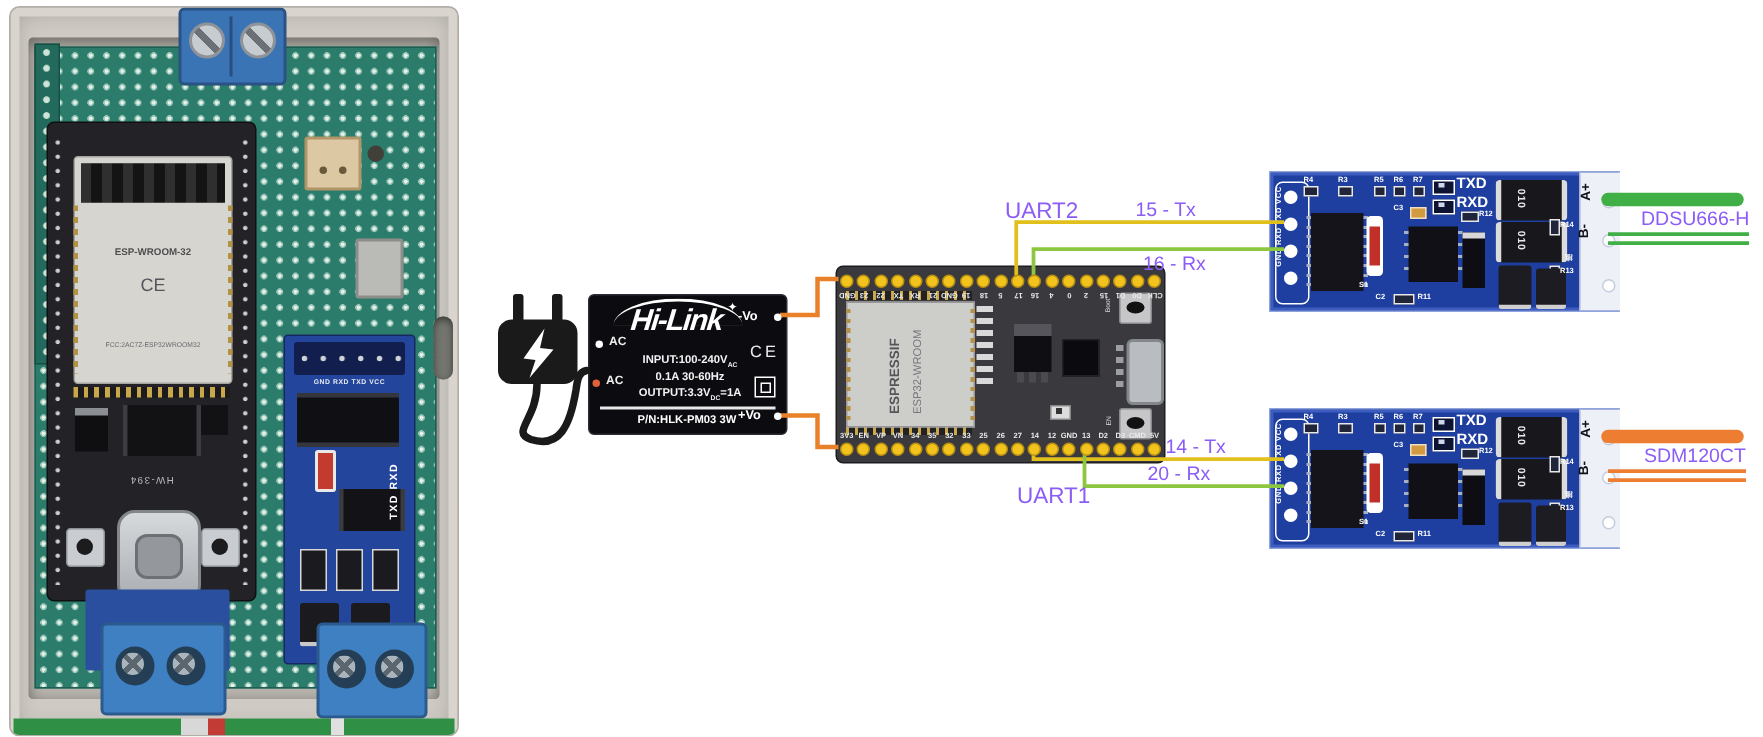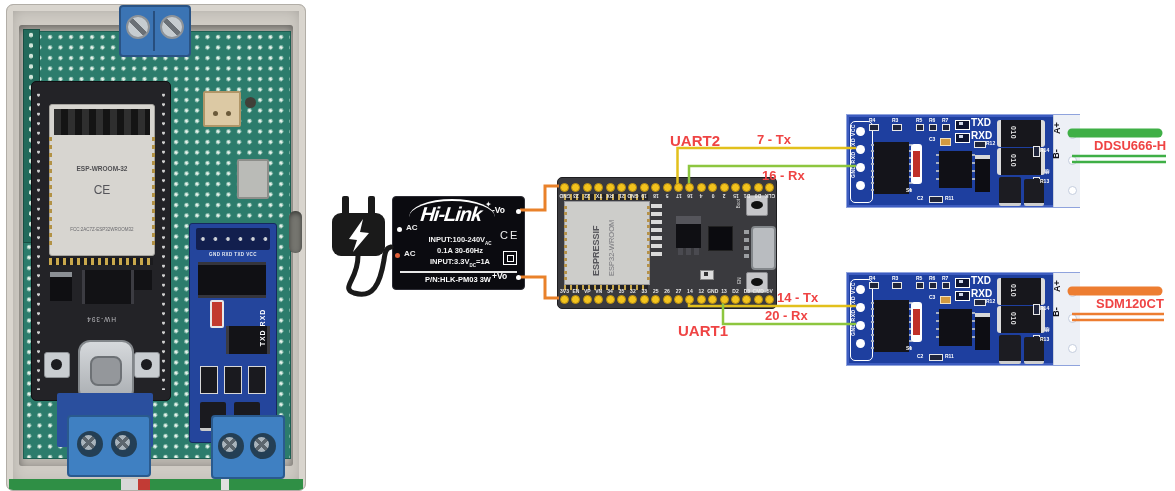--- a/index.html
+++ b/index.html
@@ -179,21 +179,21 @@
       transform:rotate(90deg);letter-spacing:.5px;}
   .m-capA{position:absolute;background:#1c1c22;border-bottom:3px solid #cfcfcf;border-radius:2px;}
   .m-white{position:absolute;left:206px;top:0;width:26px;height:92px;background:#edf0f6;border-left:1.5px solid #c8cfdd;}
   .m-ab{position:absolute;font-size:9px;font-weight:bold;color:#101018;transform:rotate(-90deg);z-index:3;}
   .m-earth{position:absolute;left:197px;top:64px;writing-mode:vertical-rl;transform:rotate(180deg);
       font-size:5px;color:#fff;z-index:3;}
 
   
   .wires{position:absolute;left:0;top:0;z-index:6;pointer-events:none;}
   .bus{position:absolute;left:0;top:0;z-index:9;pointer-events:none;}
-  .lbl{position:absolute;color:#ef4444;z-index:10;font-weight:bold;}
+  .lbl{position:absolute;color:#8b5cf6;z-index:10;}
   .lbl.big{font-size:15px;}
   .lbl.mid{font-size:13px;}
 </style>
 </head>
 <body>
 
 <div class="stage">
 
   <div class="ph">
     <div class="ph-cavity"></div>
@@ -276,21 +276,21 @@
     <div class="hl-star">✦</div>
     <div class="hl-brand">Hi-Link</div>
     <div class="hl-dot" style="left:4px;top:30px;"></div>
     <div class="hl-ac" style="left:13px;top:26px;">AC</div>
     <div class="hl-dot orange" style="left:2px;top:56px;"></div>
     <div class="hl-ac" style="left:11px;top:52px;">AC</div>
     <div class="hl-vo" style="left:99px;top:8px;">-Vo</div>
     <div class="hl-dot" style="left:123px;top:12px;"></div>
     <div class="hl-spec" style="top:38px;"><span>INPUT:100-240V</span><sub>AC</sub></div>
     <div class="hl-spec" style="top:49px;">0.1A  30-60Hz</div>
-    <div class="hl-spec" style="top:60px;"><span>INPUT:3.3V</span><sub>DC</sub><span>=1A</span></div>
+    <div class="hl-spec" style="top:60px;"><span>OUTPUT:3.3V</span><sub>DC</sub><span>=1A</span></div>
     <div class="hl-div"></div>
     <div class="hl-pn">P/N:HLK-PM03  3W</div>
     <div class="hl-ce">CE</div>
     <div class="hl-sq"></div>
     <div class="hl-vo" style="left:99px;top:74px;">+Vo</div>
     <div class="hl-dot" style="left:123px;top:78px;"></div>
   </div>
 
   <div class="esp">
     <div class="pins top">
@@ -605,21 +605,21 @@
   <svg class="bus" width="1175" height="491">
     <path d="M1072,133 H1158" fill="none" stroke-width="9" stroke-linecap="round" stroke="#3faf46"></path>
     <path d="M1072,156 H1166" fill="none" stroke-width="2.5" stroke="#3faf46"></path>
     <path d="M1072,162 H1166" fill="none" stroke-width="2.5" stroke="#3faf46"></path>
     <path d="M1072,291 H1158" fill="none" stroke-width="9" stroke-linecap="round" stroke="#ed7d31"></path>
     <path d="M1072,314 H1164" fill="none" stroke-width="2.5" stroke="#ed7d31"></path>
     <path d="M1072,320 H1164" fill="none" stroke-width="2.5" stroke="#ed7d31"></path>
   </svg>
 
   <div class="lbl big" style="left:670px;top:132px;">UART2</div>
-  <div class="lbl mid" style="left:757px;top:132px;">7 - Tx</div>
+  <div class="lbl mid" style="left:757px;top:132px;">15 - Tx</div>
   <div class="lbl mid" style="left:762px;top:168px;">16 - Rx</div>
   <div class="lbl mid" style="left:765px;top:290px;margin-left:12px;">14 - Tx</div>
   <div class="lbl mid" style="left:765px;top:308px;">20 - Rx</div>
   <div class="lbl big" style="left:678px;top:322px;">UART1</div>
   <div class="lbl mid" style="left:1094px;top:138px;">DDSU666-H</div>
   <div class="lbl mid" style="left:1096px;top:296px;">SDM120CT</div>
 
 </div>
 
 </body></html>

